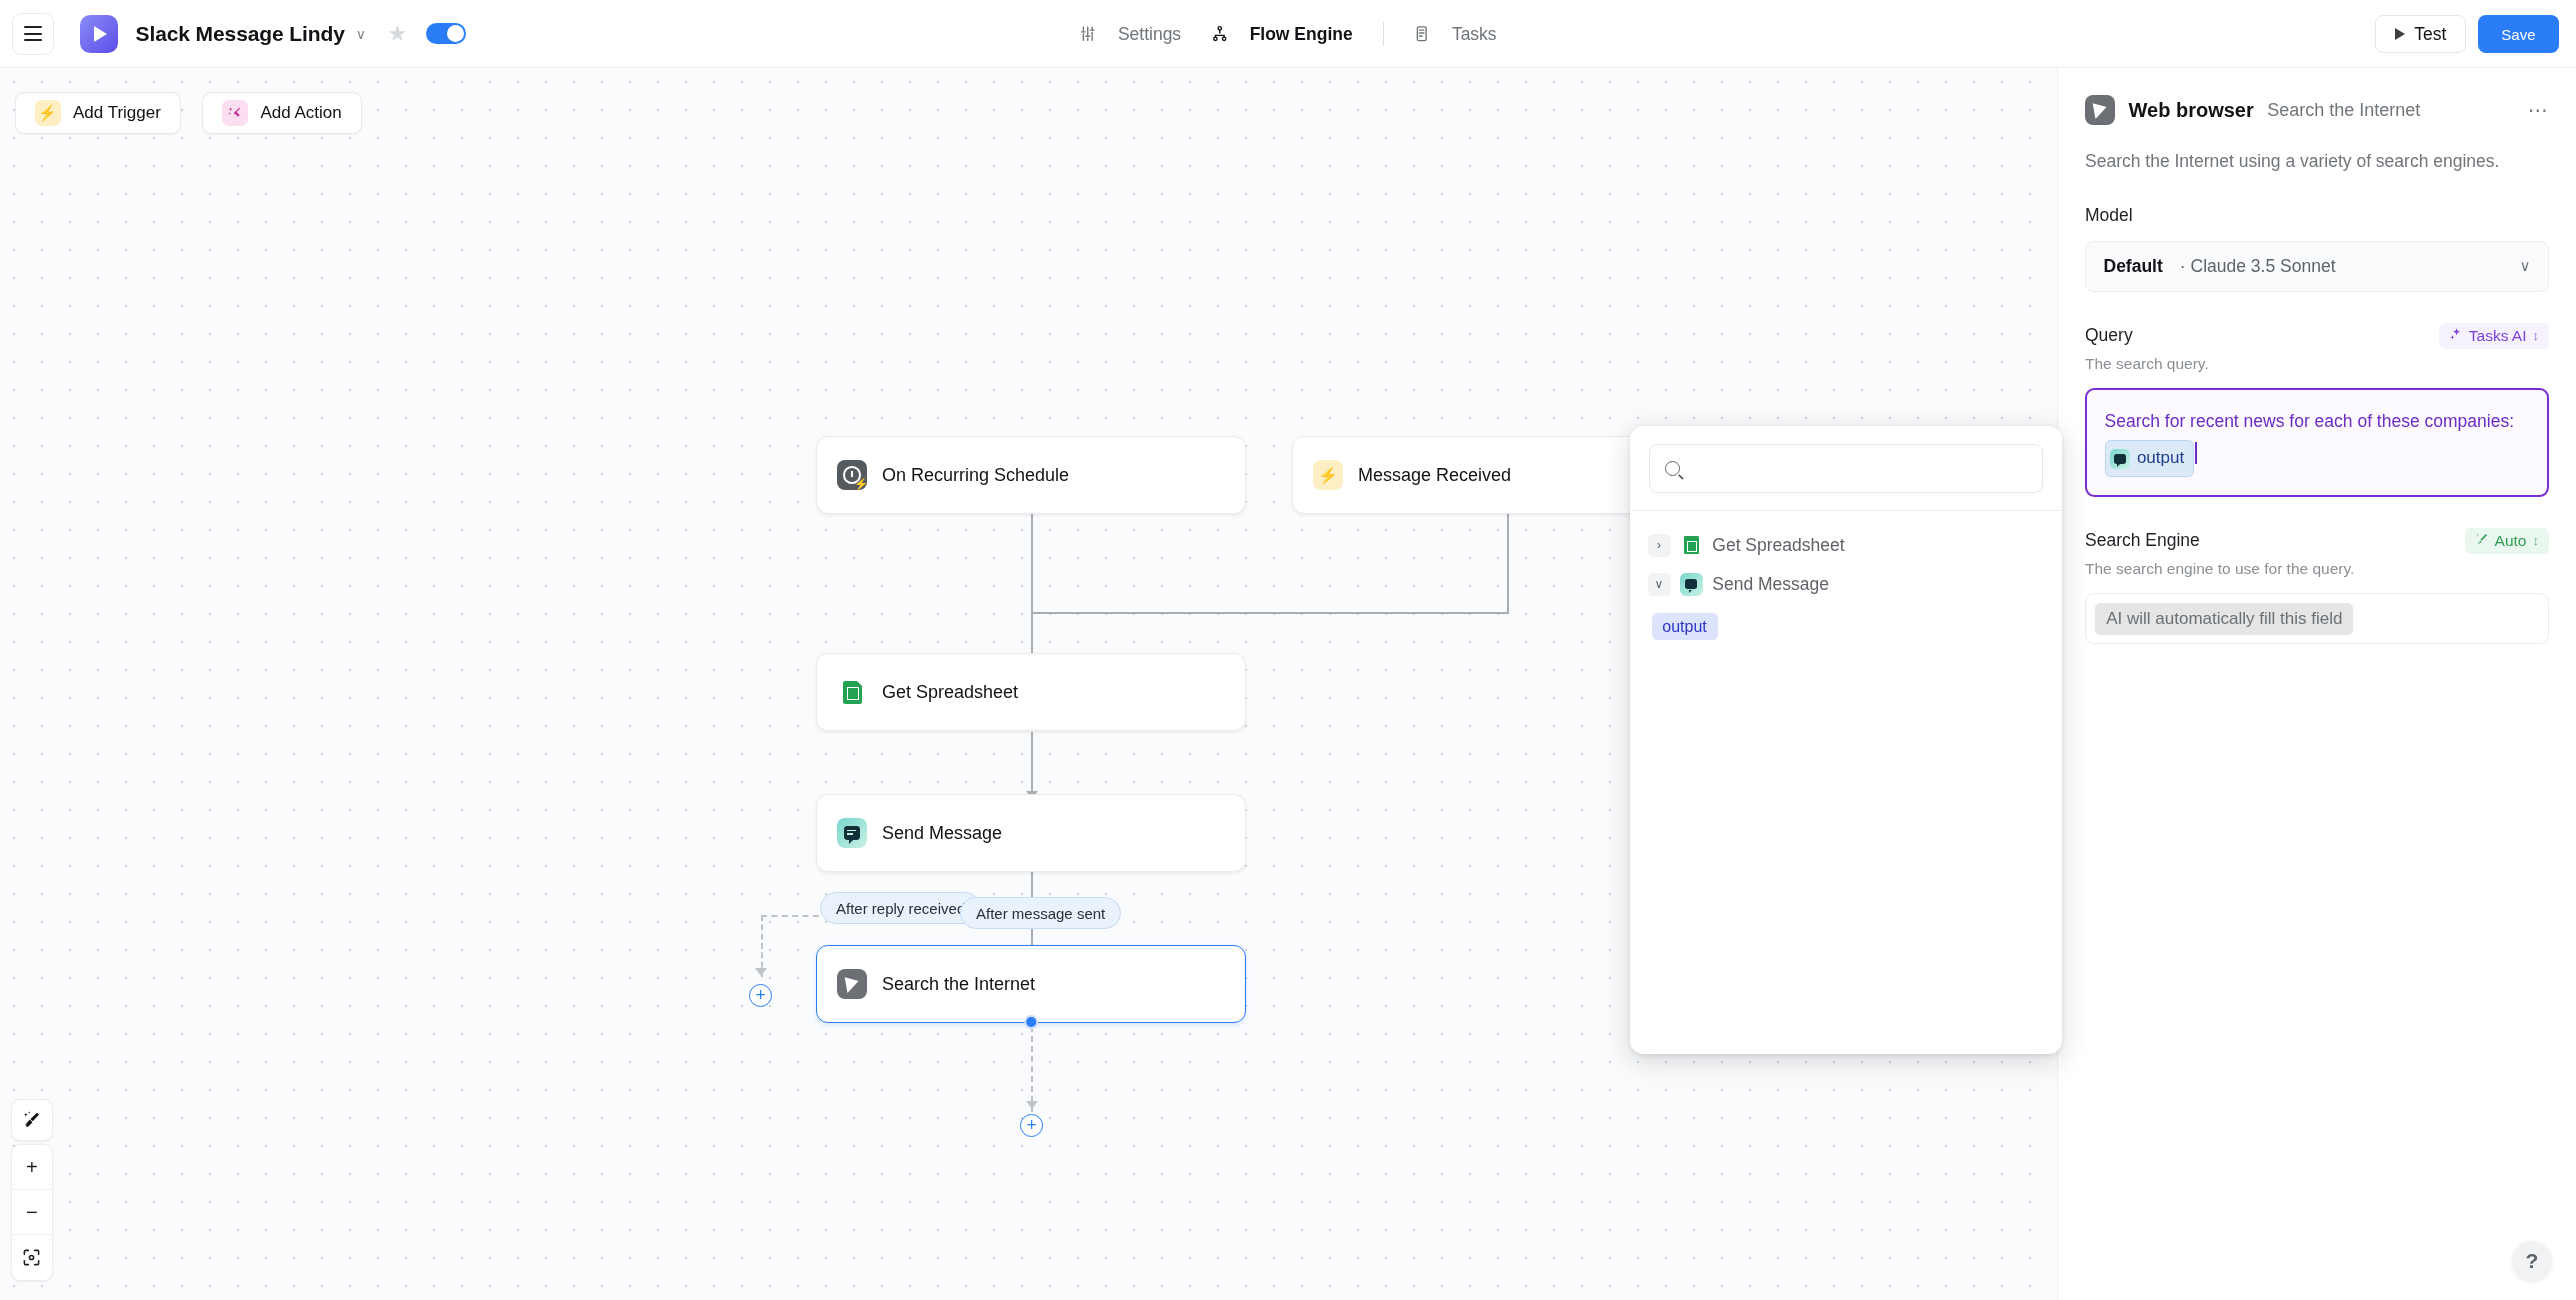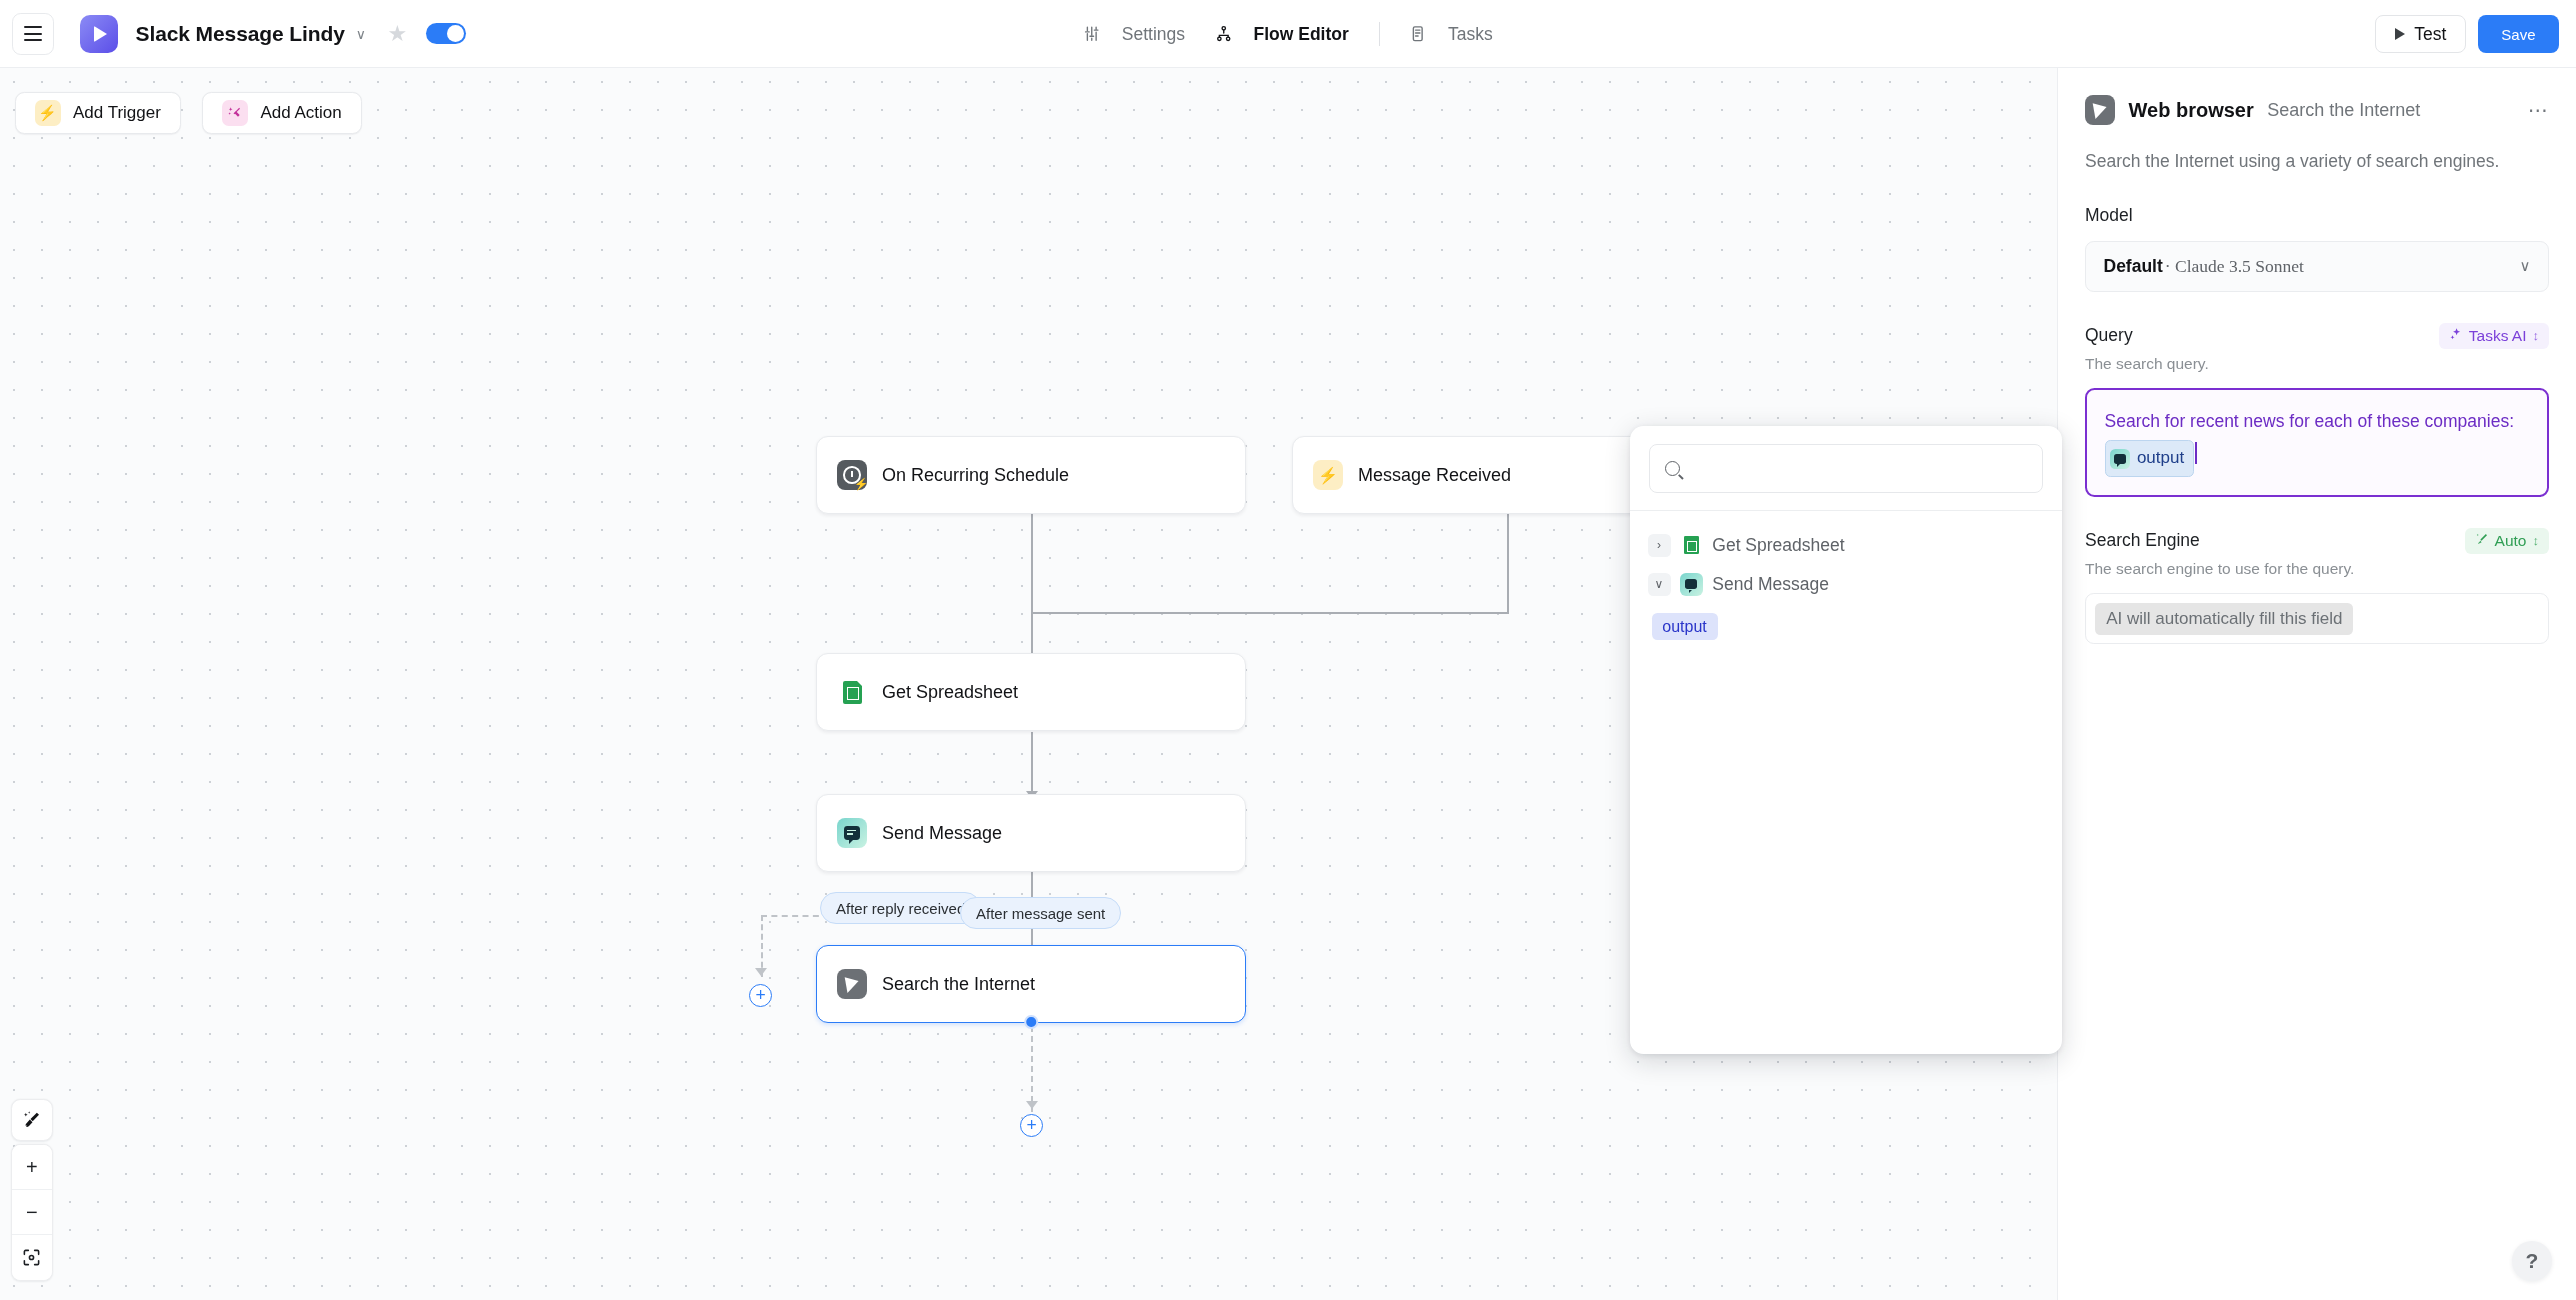--- a/index.html
+++ b/index.html
@@ -260,21 +260,21 @@
   .badge-ai { background: #f5f1fd; color: #7b40d9; }
   .badge-auto { background: #eaf7ee; color: #2f9e54; }
   .badge .updown { font-size: 13px; opacity: .8; }
 
   .select-box {
     margin-top: 15px; height: 51px; border: 0.7px solid #eaecef; border-radius: 8.8px;
     background: #fafbfc; display: flex; align-items: center; padding: 0 17.5px;
     font-size: 17.5px; cursor: pointer;
   }
   .select-box .strong { color: #121316; font-weight: 600; }
-  .select-box .muted { color: #5f6368; margin-left: 2px; font-family: Liberation Serif, serif; }
+  .select-box .muted { color: #5f6368; margin-left: 17px; }
   .select-box .caret { margin-left: auto; color: #70757a; font-size: 15px; }
 
   .query-box {
     margin-top: 15px; border: 2px solid #7b2fd1; border-radius: 9.4px;
     background: #fdfaff; padding: 16px 17.5px 17.5px 17.5px; min-height: 85px;
   }
   .query-text { font-size: 17.5px; color: #6c2cc4; line-height: 1.82; }
   .var-token {
     display: inline-flex; align-items: center; gap: 7.4px;
     background: #dce9f8; border: 0.7px solid #bcd5ef; border-radius: 5.4px;
@@ -335,21 +335,21 @@
       </div>
       <div class="navitem active">
         <span class="nico">
           <svg width="17.5" height="17.5" viewBox="0 0 24 24" fill="none" stroke="#121316" stroke-width="1.9">
             <circle cx="12" cy="4.5" r="2.3"></circle>
               <circle cx="6" cy="19" r="2.3"></circle>
               <circle cx="18" cy="19" r="2.3"></circle>
             <path d="M12 7v4M6 16.7v-2.5h12v2.5M12 11h0" stroke-linecap="round"></path>
           </svg>
         </span>
-        <span>Flow Editor</span>
+        <span>Flow Engine</span>
       </div>
       <div class="nav-sep"></div>
       <div class="navitem">
         <span class="nico">
           <svg width="17.5" height="17.5" viewBox="0 0 24 24" fill="none" stroke="#70757a" stroke-width="1.9">
             <rect x="6" y="2.5" width="12" height="19" rx="2"></rect>
             <path d="M9 7h6M9 11h6M9 15h3.5" stroke-linecap="round"></path>
           </svg>
         </span>
         <span>Tasks</span>

